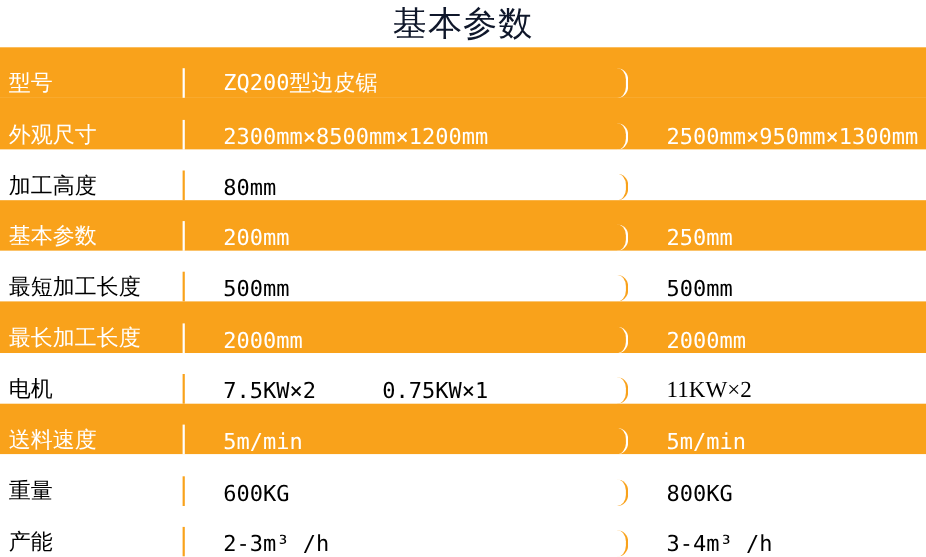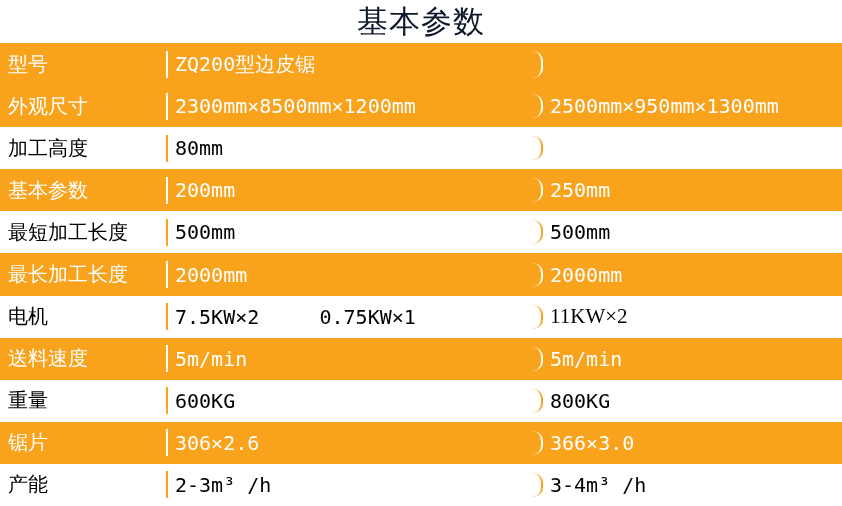--- a/index.html
+++ b/index.html
@@ -22,21 +22,22 @@
     color:#0f172a;
     letter-spacing:1px;
   }
   .spec-table{
     flex:1;
     display:flex;flex-direction:column;
   }
   .t-row{
     flex:1;
     display:flex;
-    align-items:center;
+    align-items:flex-end;
+    gap:28px;
   }
   .cell{
     display:flex;align-items:center;
     font-size:20px;
     white-space:pre;
     overflow:hidden;
     box-sizing:border-box;
   }
   .c1{width:168px;padding-left:8px;}
   .c2{width:375px;padding-left:7px;border-radius:10px;}
@@ -106,25 +107,20 @@
       <div class="cell c2">5m/min</div>
       <div class="cell c3">5m/min</div>
     </div>
 
     <div class="t-row row-white">
       <div class="cell c1">重量</div>
       <div class="cell c2">600KG</div>
       <div class="cell c3">800KG</div>
     </div>
 
-    <div class="t-row row-orange">
-      <div class="cell c1">锯片</div>
-      <div class="cell c2">306×2.6</div>
-      <div class="cell c3">366×3.0</div>
-    </div>
 
     <div class="t-row row-white">
       <div class="cell c1">产能</div>
       <div class="cell c2">2-3m³ /h</div>
       <div class="cell c3">3-4m³ /h</div>
     </div>
 
   </div>
 </div>
 

